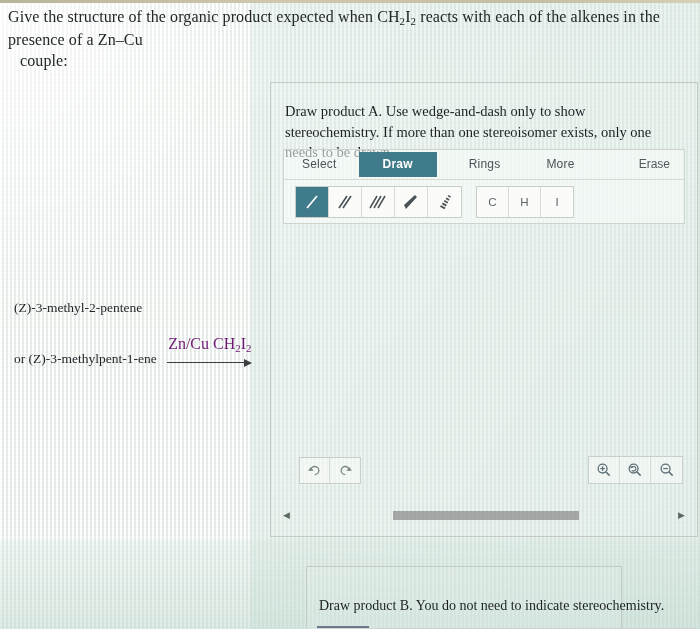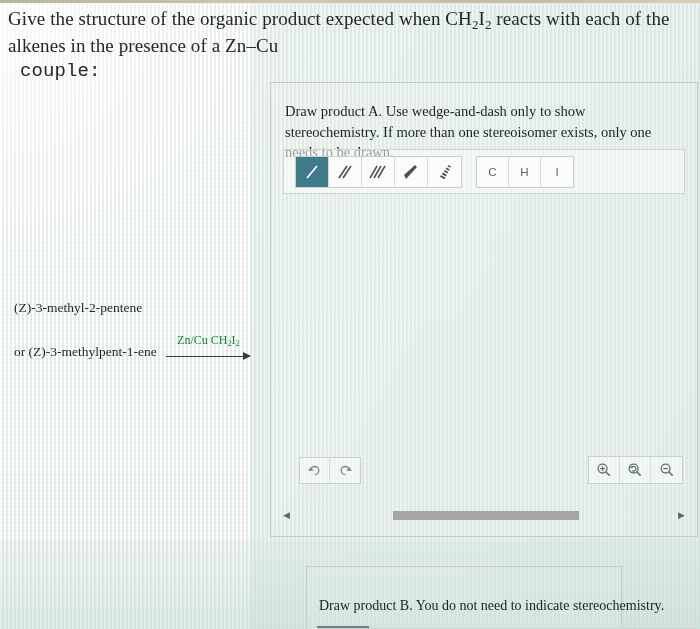--- a/index.html
+++ b/index.html
@@ -56,56 +56,56 @@
   }
 
   .layer { position: relative; z-index: 2; }
 
   
   #question-prompt {
     position: absolute;
     top: 6px;
     left: 8px;
     width: 684px;
-    font-size: 19px;
+    font-size: 16px;
     line-height: 1.35;
     color: #23262a;
     letter-spacing: 0.1px;
   }
-  #question-prompt .ind { display: block; padding-left: 12px; font-family: Liberation Mono, monospace; }
+  #question-prompt .ind { display: block; padding-left: 12px; }
   sub { font-size: 0.68em; vertical-align: -0.28em; }
 
   
   #reactant-block {
     position: absolute;
     left: 14px;
     top: 298px;
-    width: 209px;
+    width: 255px;
     font-size: 13.5px;
     color: #1f2328;
     line-height: 1.45;
   }
   #reactant-name-1 { display: block; }
   #reactant-row {
     display: flex;
     align-items: flex-end;
     margin-top: 14px;
   }
   #reactant-name-2 { white-space: nowrap; }
   #reaction-arrow-wrap {
     margin-left: 9px;
     display: flex;
     flex-direction: column;
     align-items: center;
     width: 88px;
   }
   #reagent-label {
-    font-size: 12px;
+    font-size: 16px;
     white-space: nowrap;
-    color: #15803d;
+    color: #701a75;
     margin-bottom: 1px;
   }
   #reaction-arrow {
     width: 85px;
     height: 11px;
     position: relative;
   }
   #reaction-arrow:before {
     content: "";
     position: absolute;
@@ -371,20 +371,27 @@
 
 <div id="panel-a" class="layer">
 
   <div id="panel-a-instructions" class="blur">
     <span>Draw product A. Use wedge-and-dash only to show stereochemistry. If</span>
     <span>more than one stereoisomer exists, only one needs to be drawn.</span>
   </div>
 
   <div id="toolbar">
 
+    <div id="tab-row">
+      <div class="tab" id="tab-select">Select</div>
+      <div class="tab active" id="tab-draw">Draw</div>
+      <div class="tab" id="tab-rings">Rings</div>
+      <div class="tab" id="tab-more">More</div>
+      <div id="erase-button">Erase</div>
+    </div>
 
     <div id="tool-row">
 
       <div class="tool-group">
 
         <div class="tool-btn active">
           <svg width="18" height="20" viewBox="0 0 18 20" aria-hidden="true">
             <line x1="4" y1="16" x2="14" y2="4" stroke="#ffffff" stroke-width="1.7"></line>
           </svg>
         </div>

